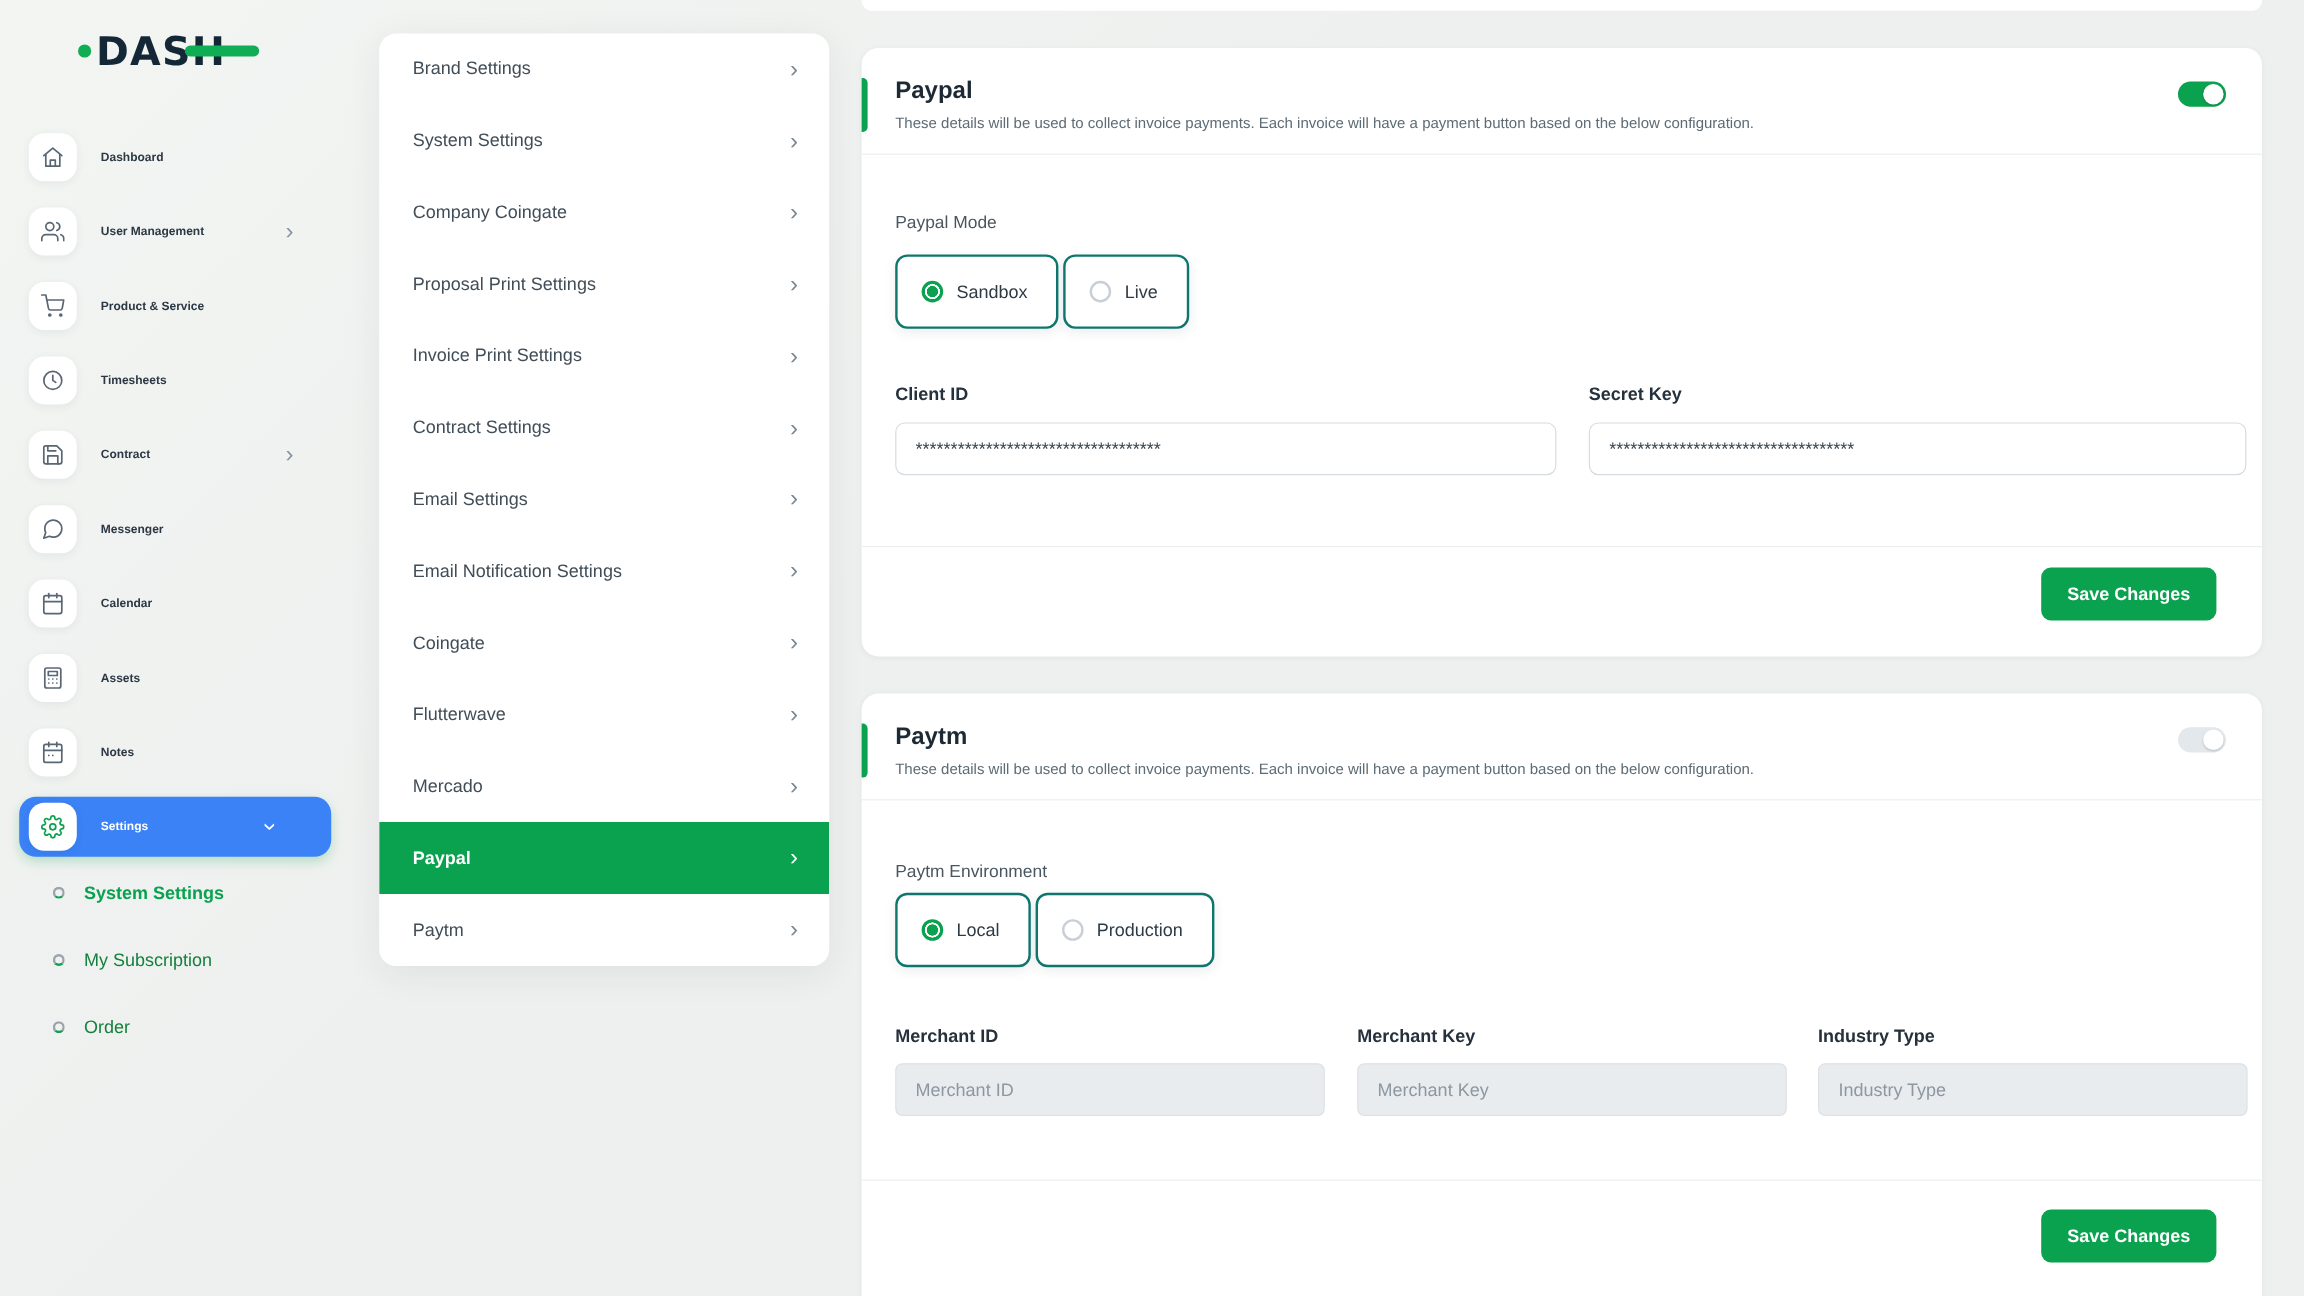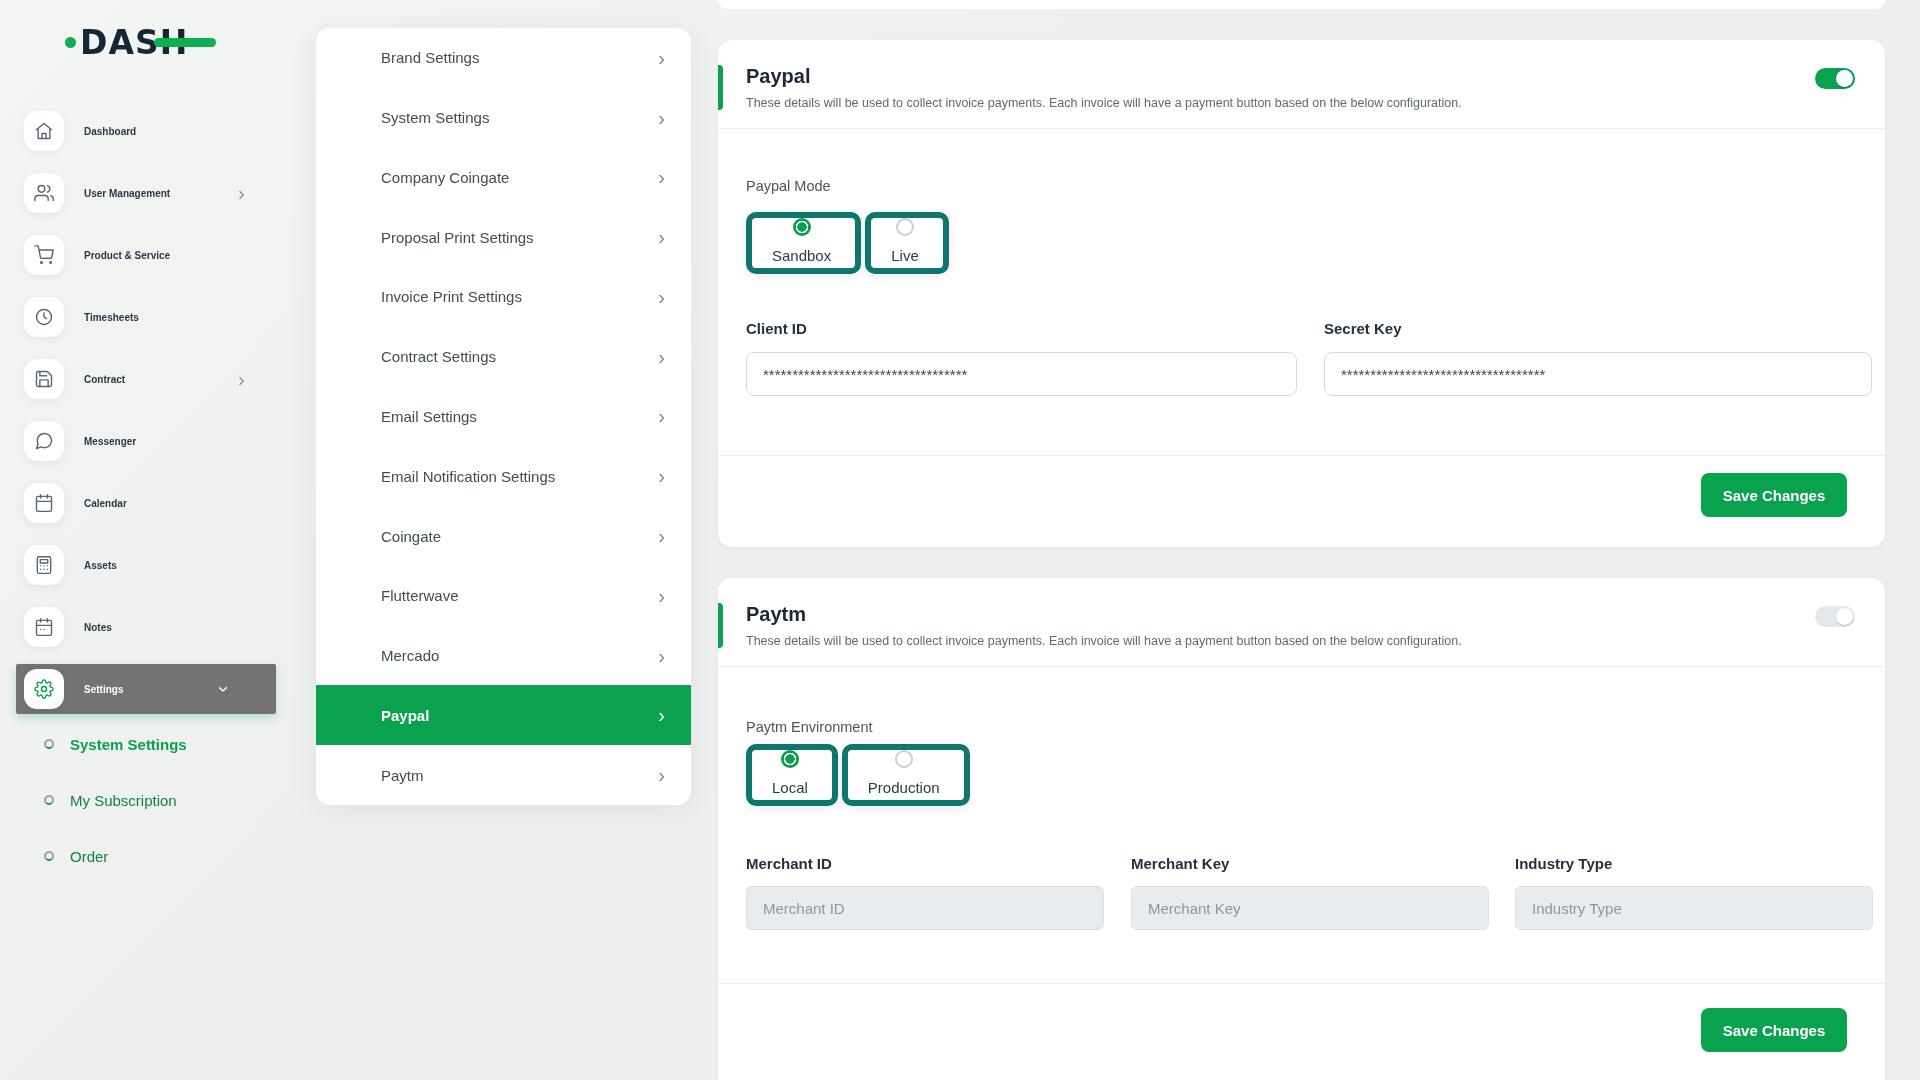--- a/index.html
+++ b/index.html
@@ -19,36 +19,36 @@
   .logo-dash { position:absolute; right:-28px; top:16px; width:62px; height:9px; border-radius:5px; background:#0fae54; }
 
   #sidebar-items { position:absolute; left:0; top:100px; width:300px; }
   .side-item { position:relative; height:62px; display:flex; align-items:center; cursor:pointer; }
   .icon-box { position:absolute; left:24px; width:40px; height:40px; border-radius:13px; background:#fff;
               box-shadow:0 2px 7px rgba(30,50,70,.07); display:flex; align-items:center; justify-content:center; color:#596674; }
   .icon-box svg { width:20px; height:20px; }
   .side-label { margin-left:84px; font-size:10px; font-weight:600; color:#2c3844; }
   .side-chev { position:absolute; left:238px; font-size:20px; color:#8a949e; line-height:1; }
   .side-chev.down { transform:rotate(90deg); }
-  .side-item.active { background:#737373; border-radius:2px; height:50px; margin:6px 24px 6px 16px; box-shadow:0 4px 10px rgba(10,161,79,.25); }
+  .side-item.active { background:#3b82f6; border-radius:14px; height:50px; margin:6px 24px 6px 16px; box-shadow:0 4px 10px rgba(10,161,79,.25); }
   .side-item.active .icon-box { left:8px; color:#0aa14f; }
   .side-item.active .side-label { margin-left:68px; color:#fff; font-weight:700; }
   .side-item.active .side-chev { left:206px; color:#fff; }
 
   #sidebar-sub { position:absolute; left:0; top:716px; width:300px; }
   .sub-item { position:relative; height:56px; display:flex; align-items:center; cursor:pointer; }
   .bullet { position:absolute; left:44px; width:10px; height:10px; border:2px solid #9aa3ab; border-bottom-color:#0aa14f; border-radius:50%; }
   .sub-label { margin-left:70px; font-size:15px; font-weight:400; color:#15803d; }
   .sub-item.active .sub-label { color:#0aa14f; font-weight:700; }
 
   
   .settings-panel { position:absolute; left:316px; top:28px; width:375px; height:777px; background:#fff;
                     border-radius:14px; box-shadow:0 6px 30px rgba(25,40,60,.07); display:flex; flex-direction:column; overflow:hidden; }
   .menu-item { flex:1; display:flex; align-items:center; position:relative; padding-left:28px; cursor:pointer; }
-  .menu-label { font-size:15px; font-weight:500; color:#414d57;margin-left:37px; }
+  .menu-label { font-size:15px; font-weight:500; color:#414d57; }
   .menu-chev { position:absolute; right:26px; font-size:20px; color:#7b8791; line-height:1; }
   .menu-item.active { background:#0aa14f; }
   .menu-item.active .menu-label, .menu-item.active .menu-chev { color:#fff; }
   .menu-item.active .menu-label { font-weight:600; }
 
   
   .card { position:absolute; left:718px; width:1167px; background:#fff; border-radius:14px; box-shadow:0 1px 5px rgba(25,40,60,.05); }
   #card-stub { top:0; height:9px; border-radius:0 0 14px 14px; box-shadow:none; }
   #paypal-card { top:40px; height:507px; }
   #paytm-card { top:578px; height:560px; }
@@ -59,22 +59,22 @@
   .hdr-divider { top:88px; }
   .divider { position:absolute; left:0; right:0; height:1px; background:#ebeef0; }
 
   .toggle { position:absolute; right:30px; top:28px; width:40px; height:21px; border-radius:11px; cursor:pointer; }
   .toggle.on { background:#0aa14f; }
   .toggle.off { background:#e2e8eb; }
   .knob { position:absolute; top:2px; right:2px; width:17px; height:17px; border-radius:50%; background:#fff; box-shadow:0 1px 2px rgba(0,0,0,.18); }
 
   .section-label { position:absolute; left:28px; font-size:14.5px; color:#4a565f; }
   .radio-row { position:absolute; left:28px; display:flex; gap:4px; }
-  .radio-card { display:flex; align-items:center; gap:11px; background:#fff; border:6px solid #0f766e;
-                box-shadow:0 3px 10px rgba(25,40,60,.08); border-radius:10px; padding:0 24px 0 20px; height:62px; cursor:pointer;flex-direction:column; }
+  .radio-card { display:flex; align-items:center; gap:11px; background:#fff; border:2px solid #0f766e;
+                box-shadow:0 3px 10px rgba(25,40,60,.08); border-radius:10px; padding:0 24px 0 20px; height:62px; cursor:pointer; }
   .radio { width:18px; height:18px; border-radius:50%; flex:none; }
   .radio.sel { background:radial-gradient(closest-side, #0aa14f 0 50%, #fff 54% 68%, #0aa14f 72% 100%); }
   .radio.unsel { border:2px solid #c9cfd6; background:#fff; }
   .radio-label { font-size:15px; color:#2f3b44; }
 
   .field-label { position:absolute; font-size:15px; font-weight:600; color:#25313c; }
   .text-input { position:absolute; height:44px; border:1px solid #d6dbe0; border-radius:8px; padding:0 16px;
                 font-size:15px; color:#3a4650; background:#fff; font-family:inherit; }
   .gray-input { background:#e9ecef; border:1px solid #dde1e5; border-radius:6px; color:#6b7680; }
   ::placeholder { color:#8d97a1; opacity:1; }

